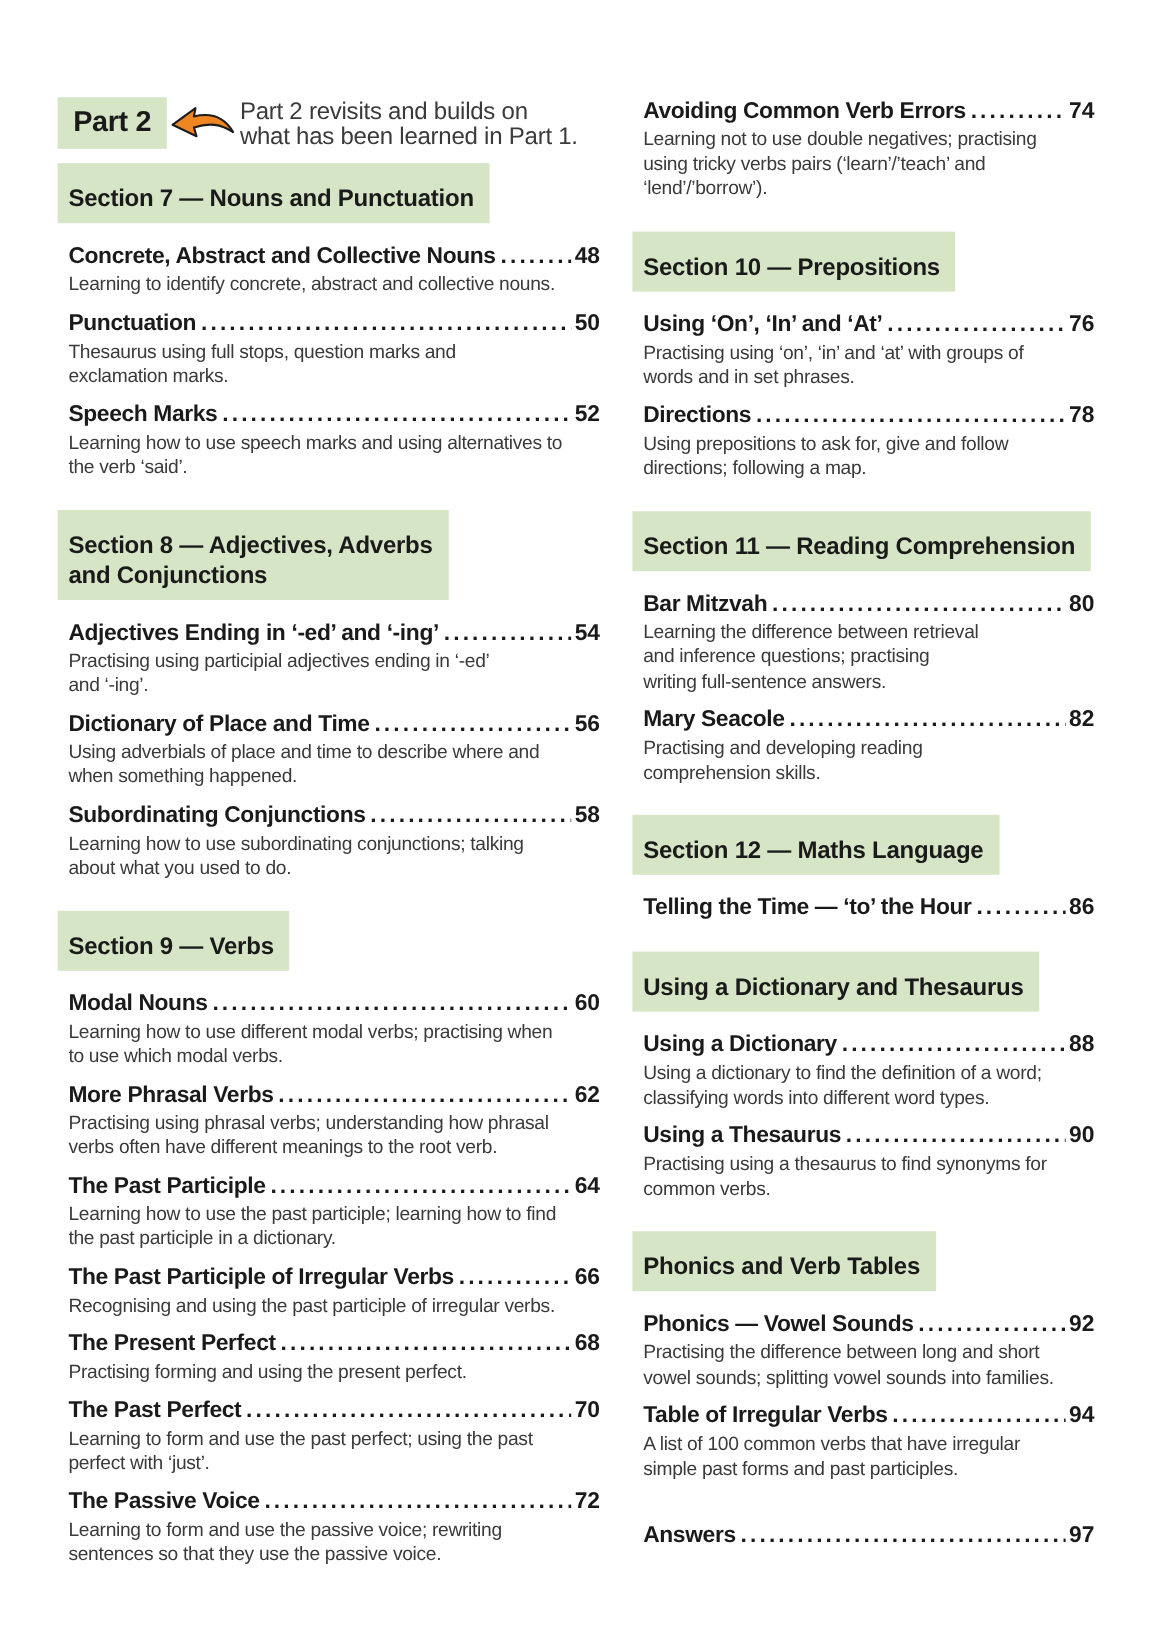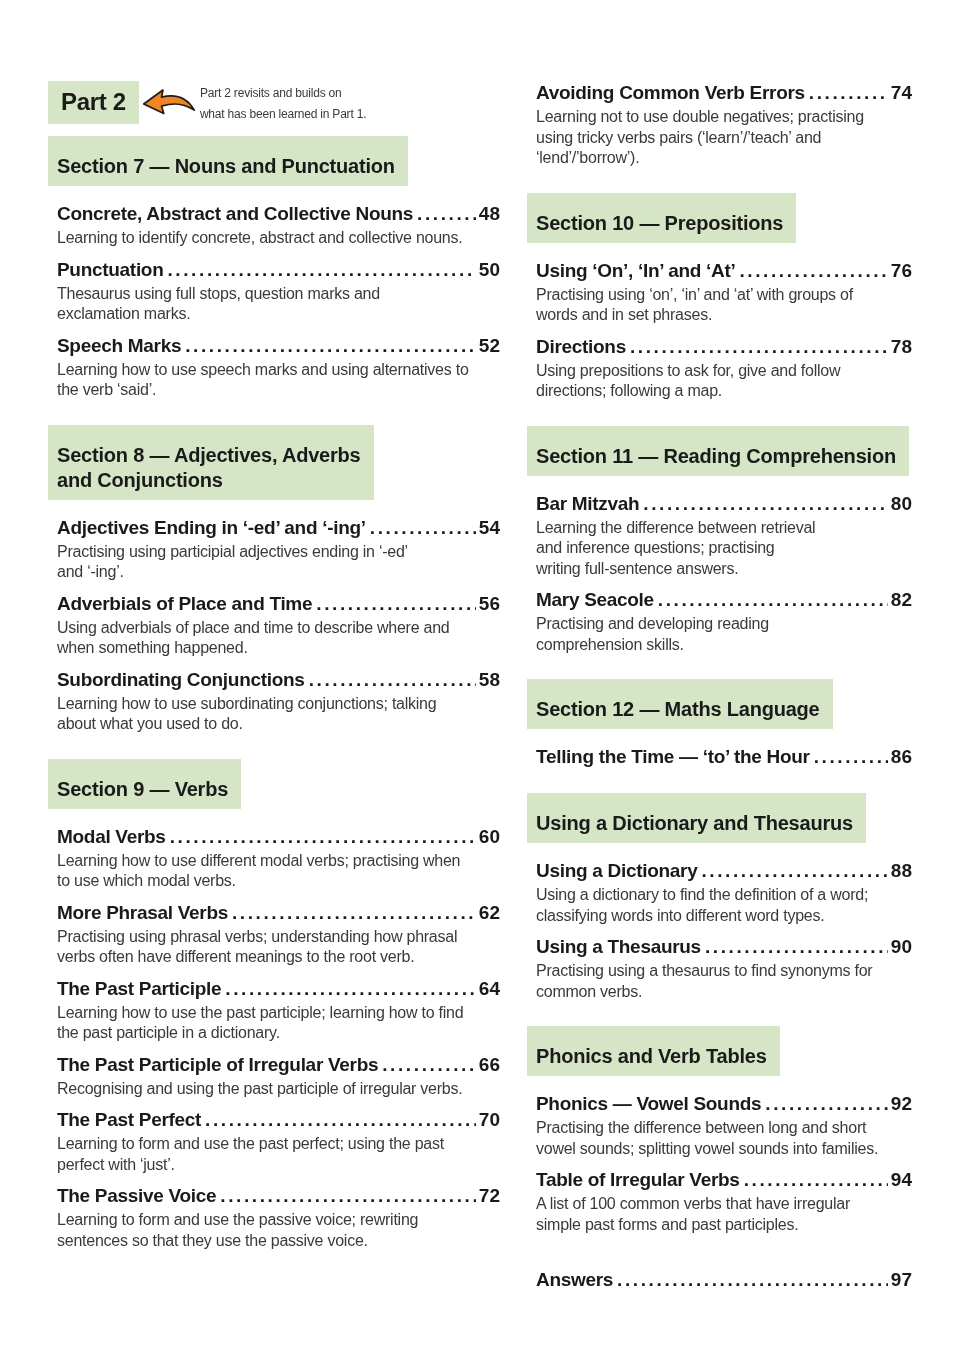--- a/index.html
+++ b/index.html
@@ -43,21 +43,21 @@
     padding:9px 13px 10px 13px;
     margin-left:-9px;
     line-height:1;
     white-space:nowrap;
   }
   .part-arrow{
     flex:0 0 auto;
     margin:7px 4px 0 3px;
   }
   .part-note{
-    font-size:12px;
+    font-size:20px;
     line-height:21px;
     color:var(--body);
     letter-spacing:-0.2px;
     white-space:pre-line;
     padding-top:3px;
   }
   
   .section-box{
     width:fit-content;
     background:var(--green);
@@ -166,40 +166,40 @@
             <div class="entry-row">
               <span class="entry-title">Adjectives Ending in ‘-ed’ and ‘-ing’</span>
               <span class="dots"></span>
               <span class="entry-page">54</span>
             </div>
             <div class="entry-desc">Practising using participial adjectives ending in ‘-ed’
 and ‘-ing’.</div>
           </div>
           <div class="entry">
             <div class="entry-row">
-              <span class="entry-title">Adverbials of Place and Time</span>
+              <span class="entry-title">Dictionary of Place and Time</span>
               <span class="dots"></span>
               <span class="entry-page">56</span>
             </div>
             <div class="entry-desc">Using adverbials of place and time to describe where and
 when something happened.</div>
           </div>
           <div class="entry">
             <div class="entry-row">
               <span class="entry-title">Subordinating Conjunctions</span>
               <span class="dots"></span>
               <span class="entry-page">58</span>
             </div>
             <div class="entry-desc">Learning how to use subordinating conjunctions; talking
 about what you used to do.</div>
           </div>
           <div class="section-box">Section 9 — Verbs</div>
           <div class="entry">
             <div class="entry-row">
-              <span class="entry-title">Modal Verbs</span>
+              <span class="entry-title">Modal Nouns</span>
               <span class="dots"></span>
               <span class="entry-page">60</span>
             </div>
             <div class="entry-desc">Learning how to use different modal verbs; practising when
 to use which modal verbs.</div>
           </div>
           <div class="entry">
             <div class="entry-row">
               <span class="entry-title">More Phrasal Verbs</span>
               <span class="dots"></span>
@@ -217,20 +217,28 @@
             <div class="entry-desc">Learning how to use the past participle; learning how to find
 the past participle in a dictionary.</div>
           </div>
           <div class="entry">
             <div class="entry-row">
               <span class="entry-title">The Past Participle of Irregular Verbs</span>
               <span class="dots"></span>
               <span class="entry-page">66</span>
             </div>
             <div class="entry-desc">Recognising and using the past participle of irregular verbs.</div>
+          </div>
+          <div class="entry">
+            <div class="entry-row">
+              <span class="entry-title">The Present Perfect</span>
+              <span class="dots"></span>
+              <span class="entry-page">68</span>
+            </div>
+            <div class="entry-desc">Practising forming and using the present perfect.</div>
           </div>
           <div class="entry">
             <div class="entry-row">
               <span class="entry-title">The Past Perfect</span>
               <span class="dots"></span>
               <span class="entry-page">70</span>
             </div>
             <div class="entry-desc">Learning to form and use the past perfect; using the past
 perfect with ‘just’.</div>
           </div>

